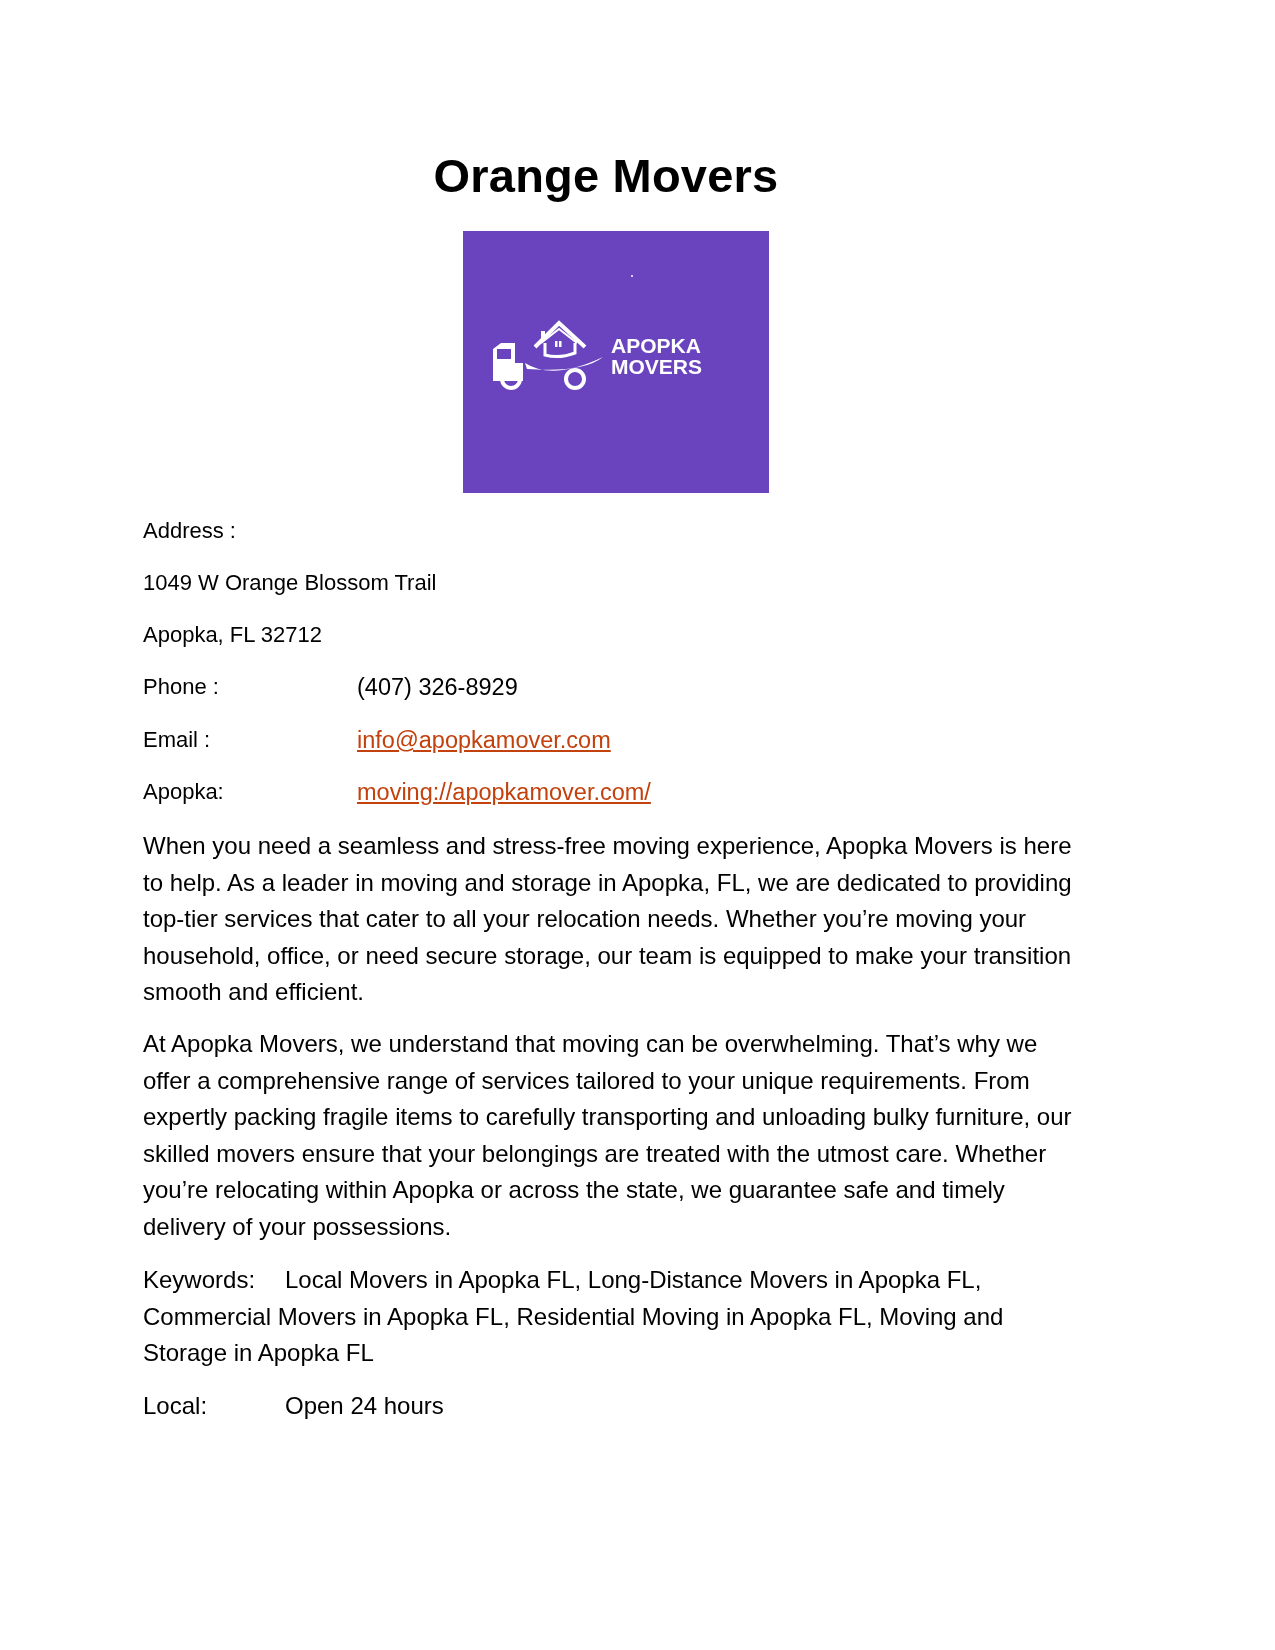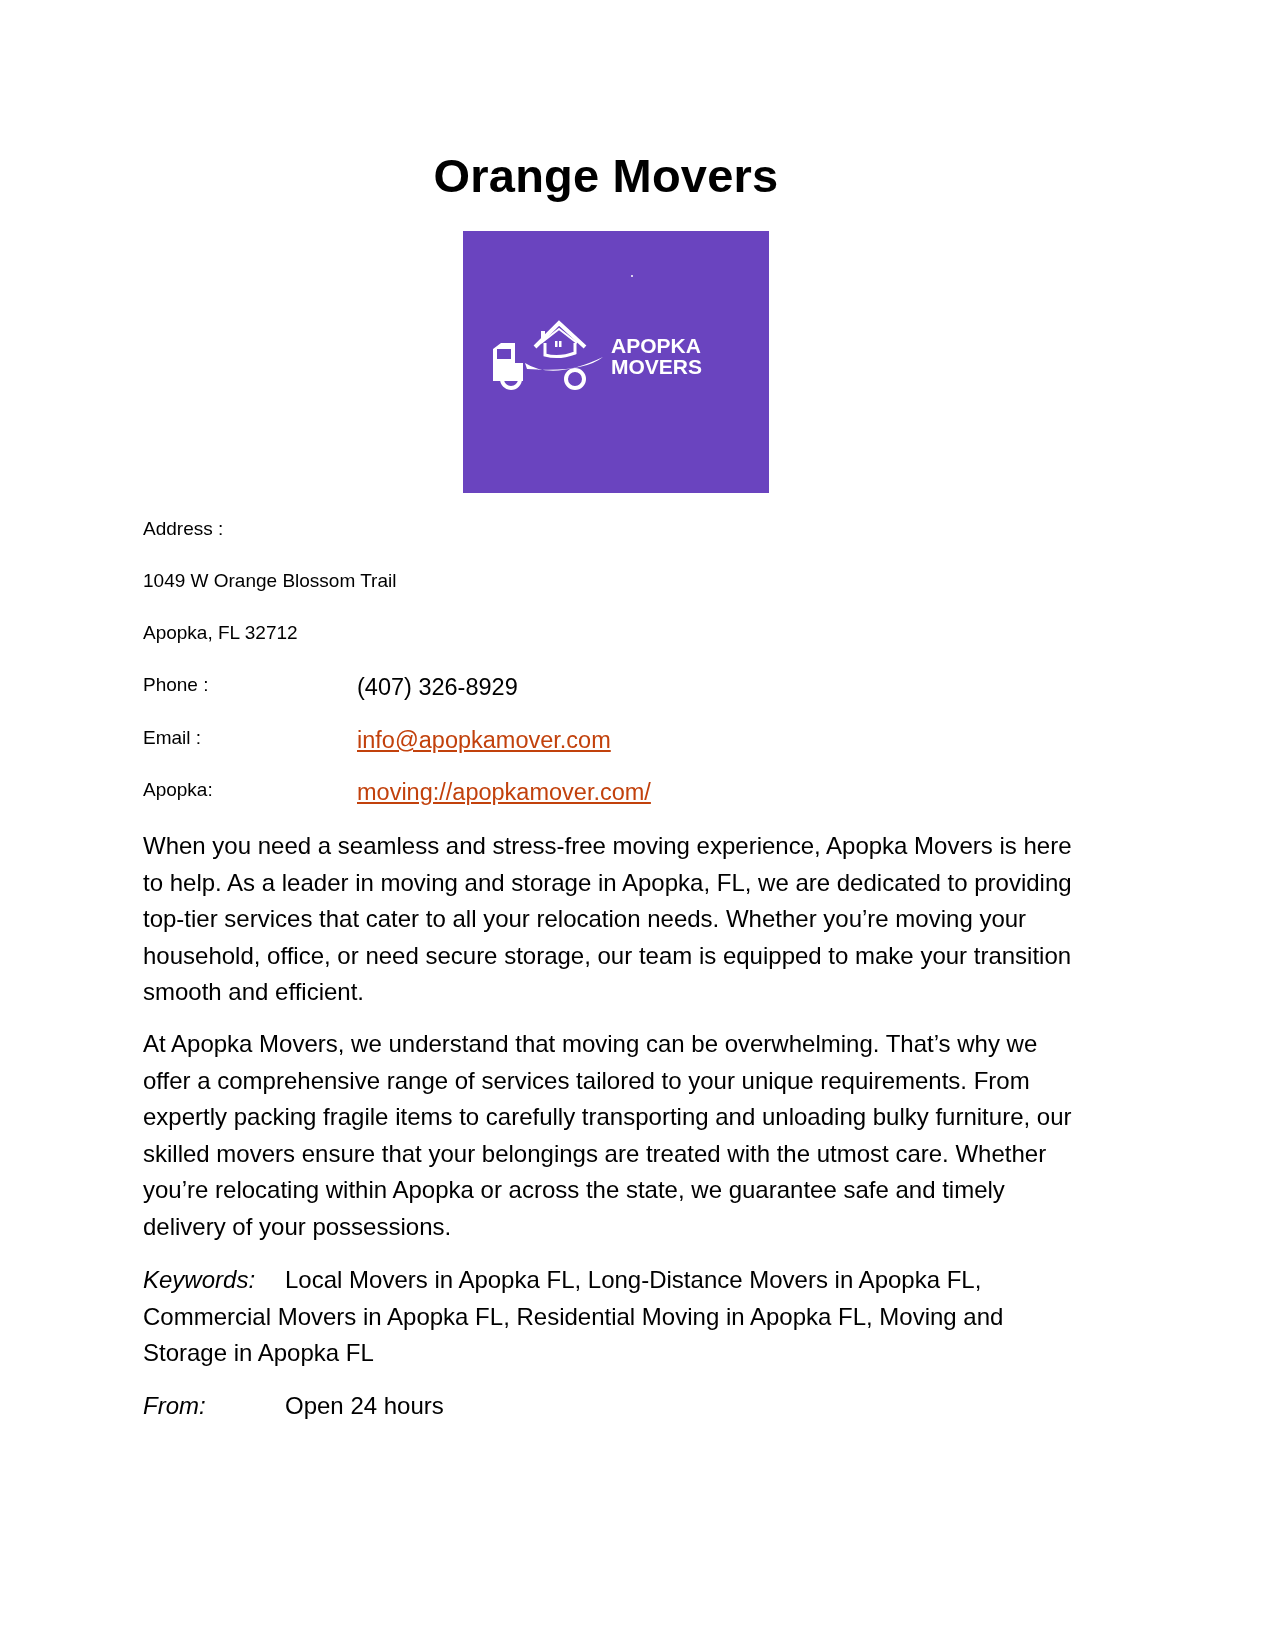--- a/index.html
+++ b/index.html
@@ -2,25 +2,25 @@
 <html><head>
 <meta charset="utf-8">
 <style>
   html, body { margin: 0; padding: 0; background: #ffffff; }
   body { width: 1275px; height: 1650px; position: relative; overflow: hidden;
          font-family: "Liberation Sans", "DejaVu Sans", sans-serif; color: #000; }
   .title { position: absolute; left: 0; width: 1212px; top: 148px; text-align: center;
            font-size: 47px; font-weight: bold; letter-spacing: 0.2px; }
   .logo { position: absolute; left: 463px; top: 231px; width: 286px; height: 262px; background: #6a44bf; padding-left: 20px; }
   .logo svg { position: absolute; left: 0; top: 0; }
-  .line { position: absolute; left: 143px; font-size: 19px; white-space: nowrap; }
+  .line { position: absolute; left: 143px; font-size: 22px; white-space: nowrap; }
   .val { position: absolute; left: 357px; font-size: 23.5px; white-space: nowrap; }
   a.link { color: #c2410c; text-decoration: underline; }
   .para { position: absolute; left: 143px; width: 940px; font-size: 24px; line-height: 36.5px; }
-  .kw-label { display: inline-block; width: 142px; font-style: italic; }
+  .kw-label { display: inline-block; width: 142px; }
 </style>
 </head>
 <body>
 
 <div>
   <div class="title">Orange Movers</div>
 
   <div class="logo">
     <svg width="286" height="262" viewBox="0 0 286 262">
       <circle cx="169" cy="45" r="1" fill="#fff"></circle>
@@ -58,15 +58,15 @@
   <a class="val link" style="top:779px">moving://apopkamover.com/</a>
 
   <div class="para" style="top:828px">When you need a seamless and stress-free moving experience, Apopka Movers is here to help. As a leader in moving and storage in Apopka, FL, we are dedicated to providing top-tier services that cater to all your relocation needs. Whether you’re moving your household, office, or need secure storage, our team is equipped to make your transition smooth and efficient.</div>
   <div class="para" style="top:1026px">At Apopka Movers, we understand that moving can be overwhelming. That’s why we offer a comprehensive range of services tailored to your unique requirements. From expertly packing fragile items to carefully transporting and unloading bulky furniture, our skilled movers ensure that your belongings are treated with the utmost care. Whether you’re relocating within Apopka or across the state, we guarantee safe and timely delivery of your possessions.</div>
 
   <div class="para" style="top:1262px">
     <span class="kw-label">Keywords:</span><span>Local Movers in Apopka FL, Long-Distance Movers in Apopka FL, Commercial Movers in Apopka FL, Residential Moving in Apopka FL, Moving and Storage in Apopka FL</span>
   </div>
 
   <div class="para" style="top:1388px">
-    <span class="kw-label">From:</span><span>Open 24 hours</span>
+    <span class="kw-label">Local:</span><span>Open 24 hours</span>
   </div>
 </div>
 
 </body></html>

